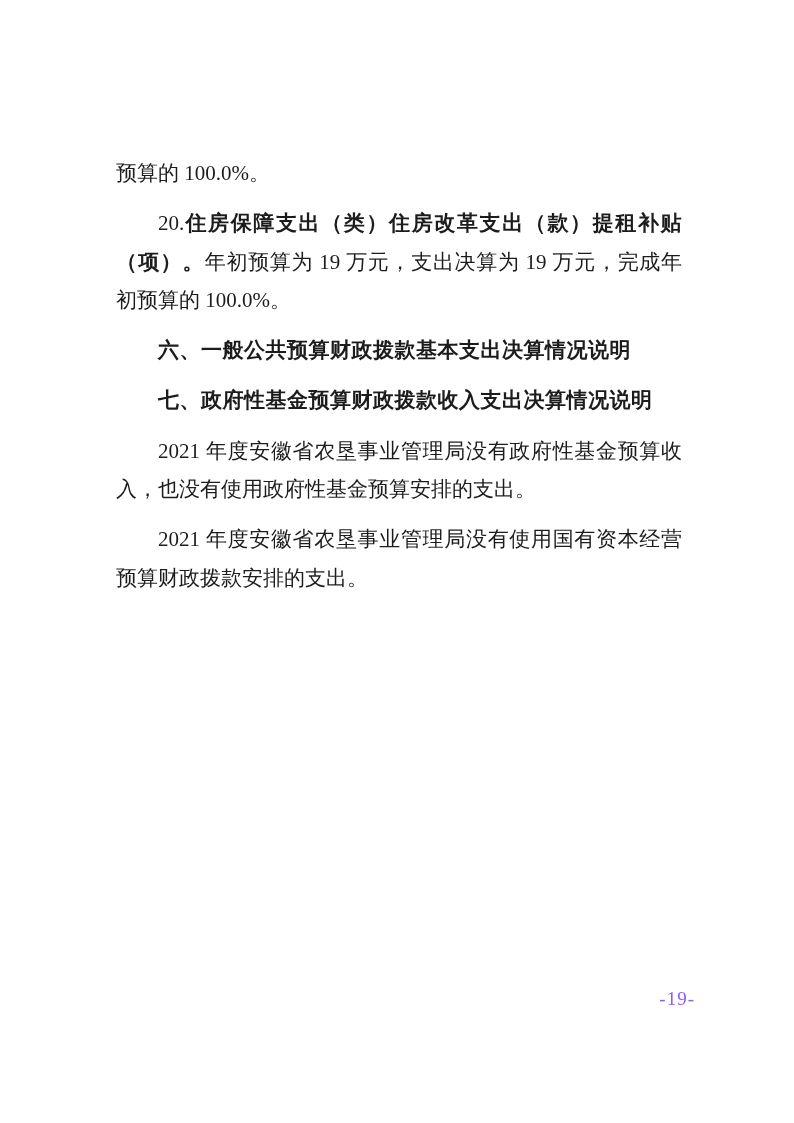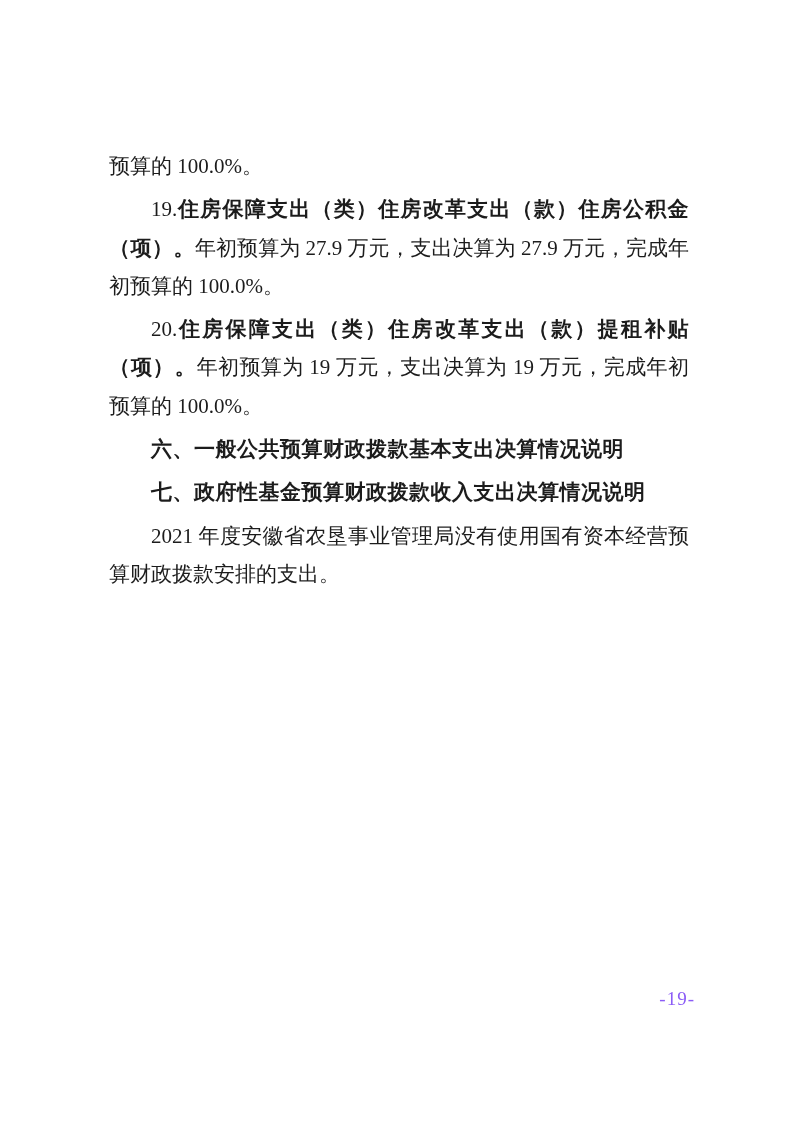--- a/index.html
+++ b/index.html
@@ -20,21 +20,21 @@
     left: 104px;
     top: 142px;
     width: 590px;
     font-family: "Liberation Serif", serif;
     font-size: 21px;
     line-height: 38.3px;
     text-align: justify;
     color: #1c1c1c;
   }
   .text-block p {
-    margin: 5px;
+    margin: 12px;
     padding: 0;
     text-indent: 2em;
   }
   .text-block p.cont {
     text-indent: 0;
   }
   .clause-num {
     font-family: "Liberation Serif", serif;
     font-weight: normal;
   }
@@ -63,29 +63,29 @@
 </style>
 </head>
 <body>
 
 <div class="page">
 
   <div class="text-block">
 
     <p class="cont">预算的 100.0%。</p>
 
-    <p><span class="clause-num">19.</span><span class="clause-title">住房保障支出（类）住房改革支出（款）住房公积金（项）。</span><span>年初预算为 27.9 万元，支出决算为 27.9 万元，完成年初预算的 100.0%。</span></p>
 
     <p><span class="clause-num">20.</span><span class="clause-title">住房保障支出（类）住房改革支出（款）提租补贴（项）。</span><span>年初预算为 19 万元，支出决算为 19 万元，完成年初预算的 100.0%。</span></p>
 
     <p class="heading">六、一般公共预算财政拨款基本支出决算情况说明</p>
 
 
     <p class="heading">七、政府性基金预算财政拨款收入支出决算情况说明</p>
 
+    <p>2021 年度安徽省农垦事业管理局没有政府性基金预算收入，也没有使用政府性基金预算安排的支出。</p>
 
 
     <p>2021 年度安徽省农垦事业管理局没有使用国有资本经营预算财政拨款安排的支出。</p>
 
 
   </div>
 
   <div class="page-number">-19-</div>
 
 </div>

